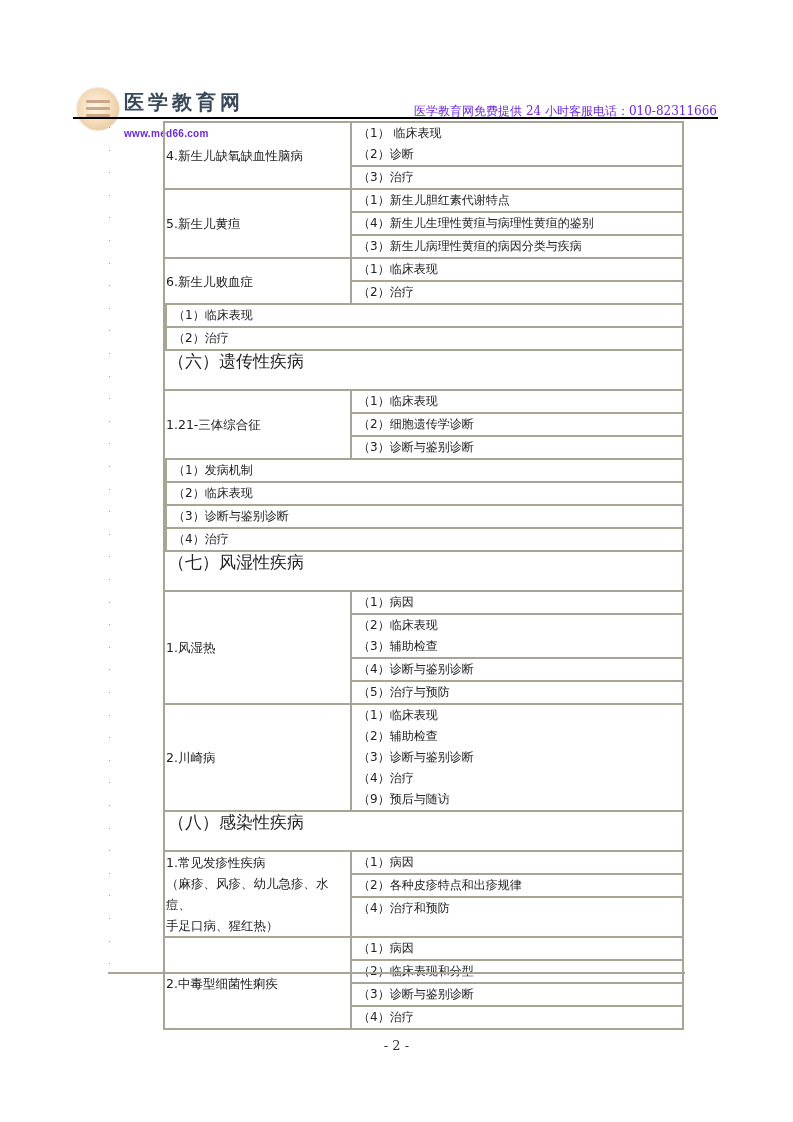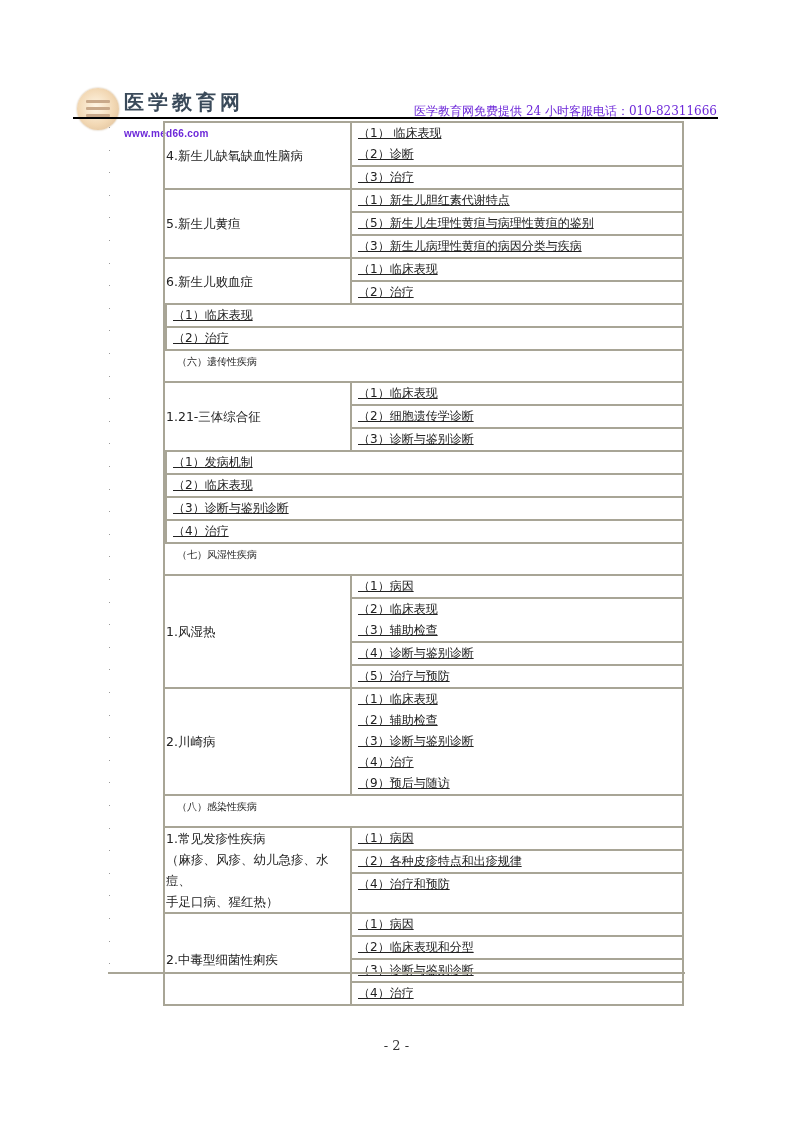--- a/index.html
+++ b/index.html
@@ -17,26 +17,26 @@
   .header-note { position: absolute; right: 76px; top: 103px; font-size: 12px; color: #6d28d9;
     font-family: "DejaVu Serif", "Liberation Serif", serif; }
   .header-line { position: absolute; left: 73px; top: 117px; width: 645px; height: 2px; background: #000; }
   .margin-dot { position: absolute; left: 109px; width: 1px; height: 1px; background: #999; }
 
   .tbl { position: absolute; left: 163px; top: 121px; width: 521px; }
   .row { position: relative; border-left: 2px solid #a8a596; border-right: 2px solid #a8a596; border-top: 2px solid #a8a596; display: flex; box-sizing: border-box; }
   .row.last { border-bottom: 2px solid #a8a596; }
   .cell-left { width: 185px; box-sizing: border-box; display: flex; align-items: center; font-size: 12.5px; padding-left: 1px; }
   .cell-left .txt { line-height: 21px; }
-  .cell-right { flex: 1; border-left: 2px solid #a8a596; box-sizing: border-box; text-decoration: underline; }
+  .cell-right { flex: 1; border-left: 2px solid #a8a596; box-sizing: border-box; }
   .sub { height: 23px; box-sizing: border-box; border-top: 2px solid #a8a596; font-size: 12px; padding-left: 6px; line-height: 21px; white-space: nowrap; }
   .sub:first-child { border-top: none; height: 21px; }
   .sub.multi { height: auto; }
   .sub .line { height: 21px; line-height: 21px; }
-  .section { height: 30px; font-size: 10px; padding-left: 12px; line-height: 21px; box-sizing: border-box; }
+  .section { height: 38px; font-size: 17px; padding-left: 3px; line-height: 21px; box-sizing: border-box; }
   .bottom-line { position: absolute; left: 108px; top: 972px; width: 577px; height: 2px; background: #a8a596; }
   .page-num { position: absolute; left: 0; width: 793px; top: 1038px; text-align: center; font-size: 13px;
     font-family: "DejaVu Serif", "Liberation Serif", serif; color: #333; }
 </style>
 </head>
 <body>
 
 <div class="logo">
   <div class="logo-circle">
     <div class="bar" style="top:12px"></div>
@@ -111,21 +111,21 @@
       <div class="cell-left">
         <div>
           <div class="txt">5.新生儿黄疸</div>
         </div>
       </div>
       <div class="cell-right">
         <div class="sub">
           <div class="line">（1）新生儿胆红素代谢特点</div>
         </div>
         <div class="sub">
-          <div class="line">（5）新生儿生理性黄疸与病理性黄疸的鉴别</div>
+          <div class="line">（4）新生儿生理性黄疸与病理性黄疸的鉴别</div>
         </div>
         <div class="sub">
           <div class="line">（3）新生儿病理性黄疸的病因分类与疾病</div>
         </div>
       </div>
     </div>
     <div class="row">
       <div class="cell-left">
         <div>
           <div class="txt">6.新生儿败血症</div>

